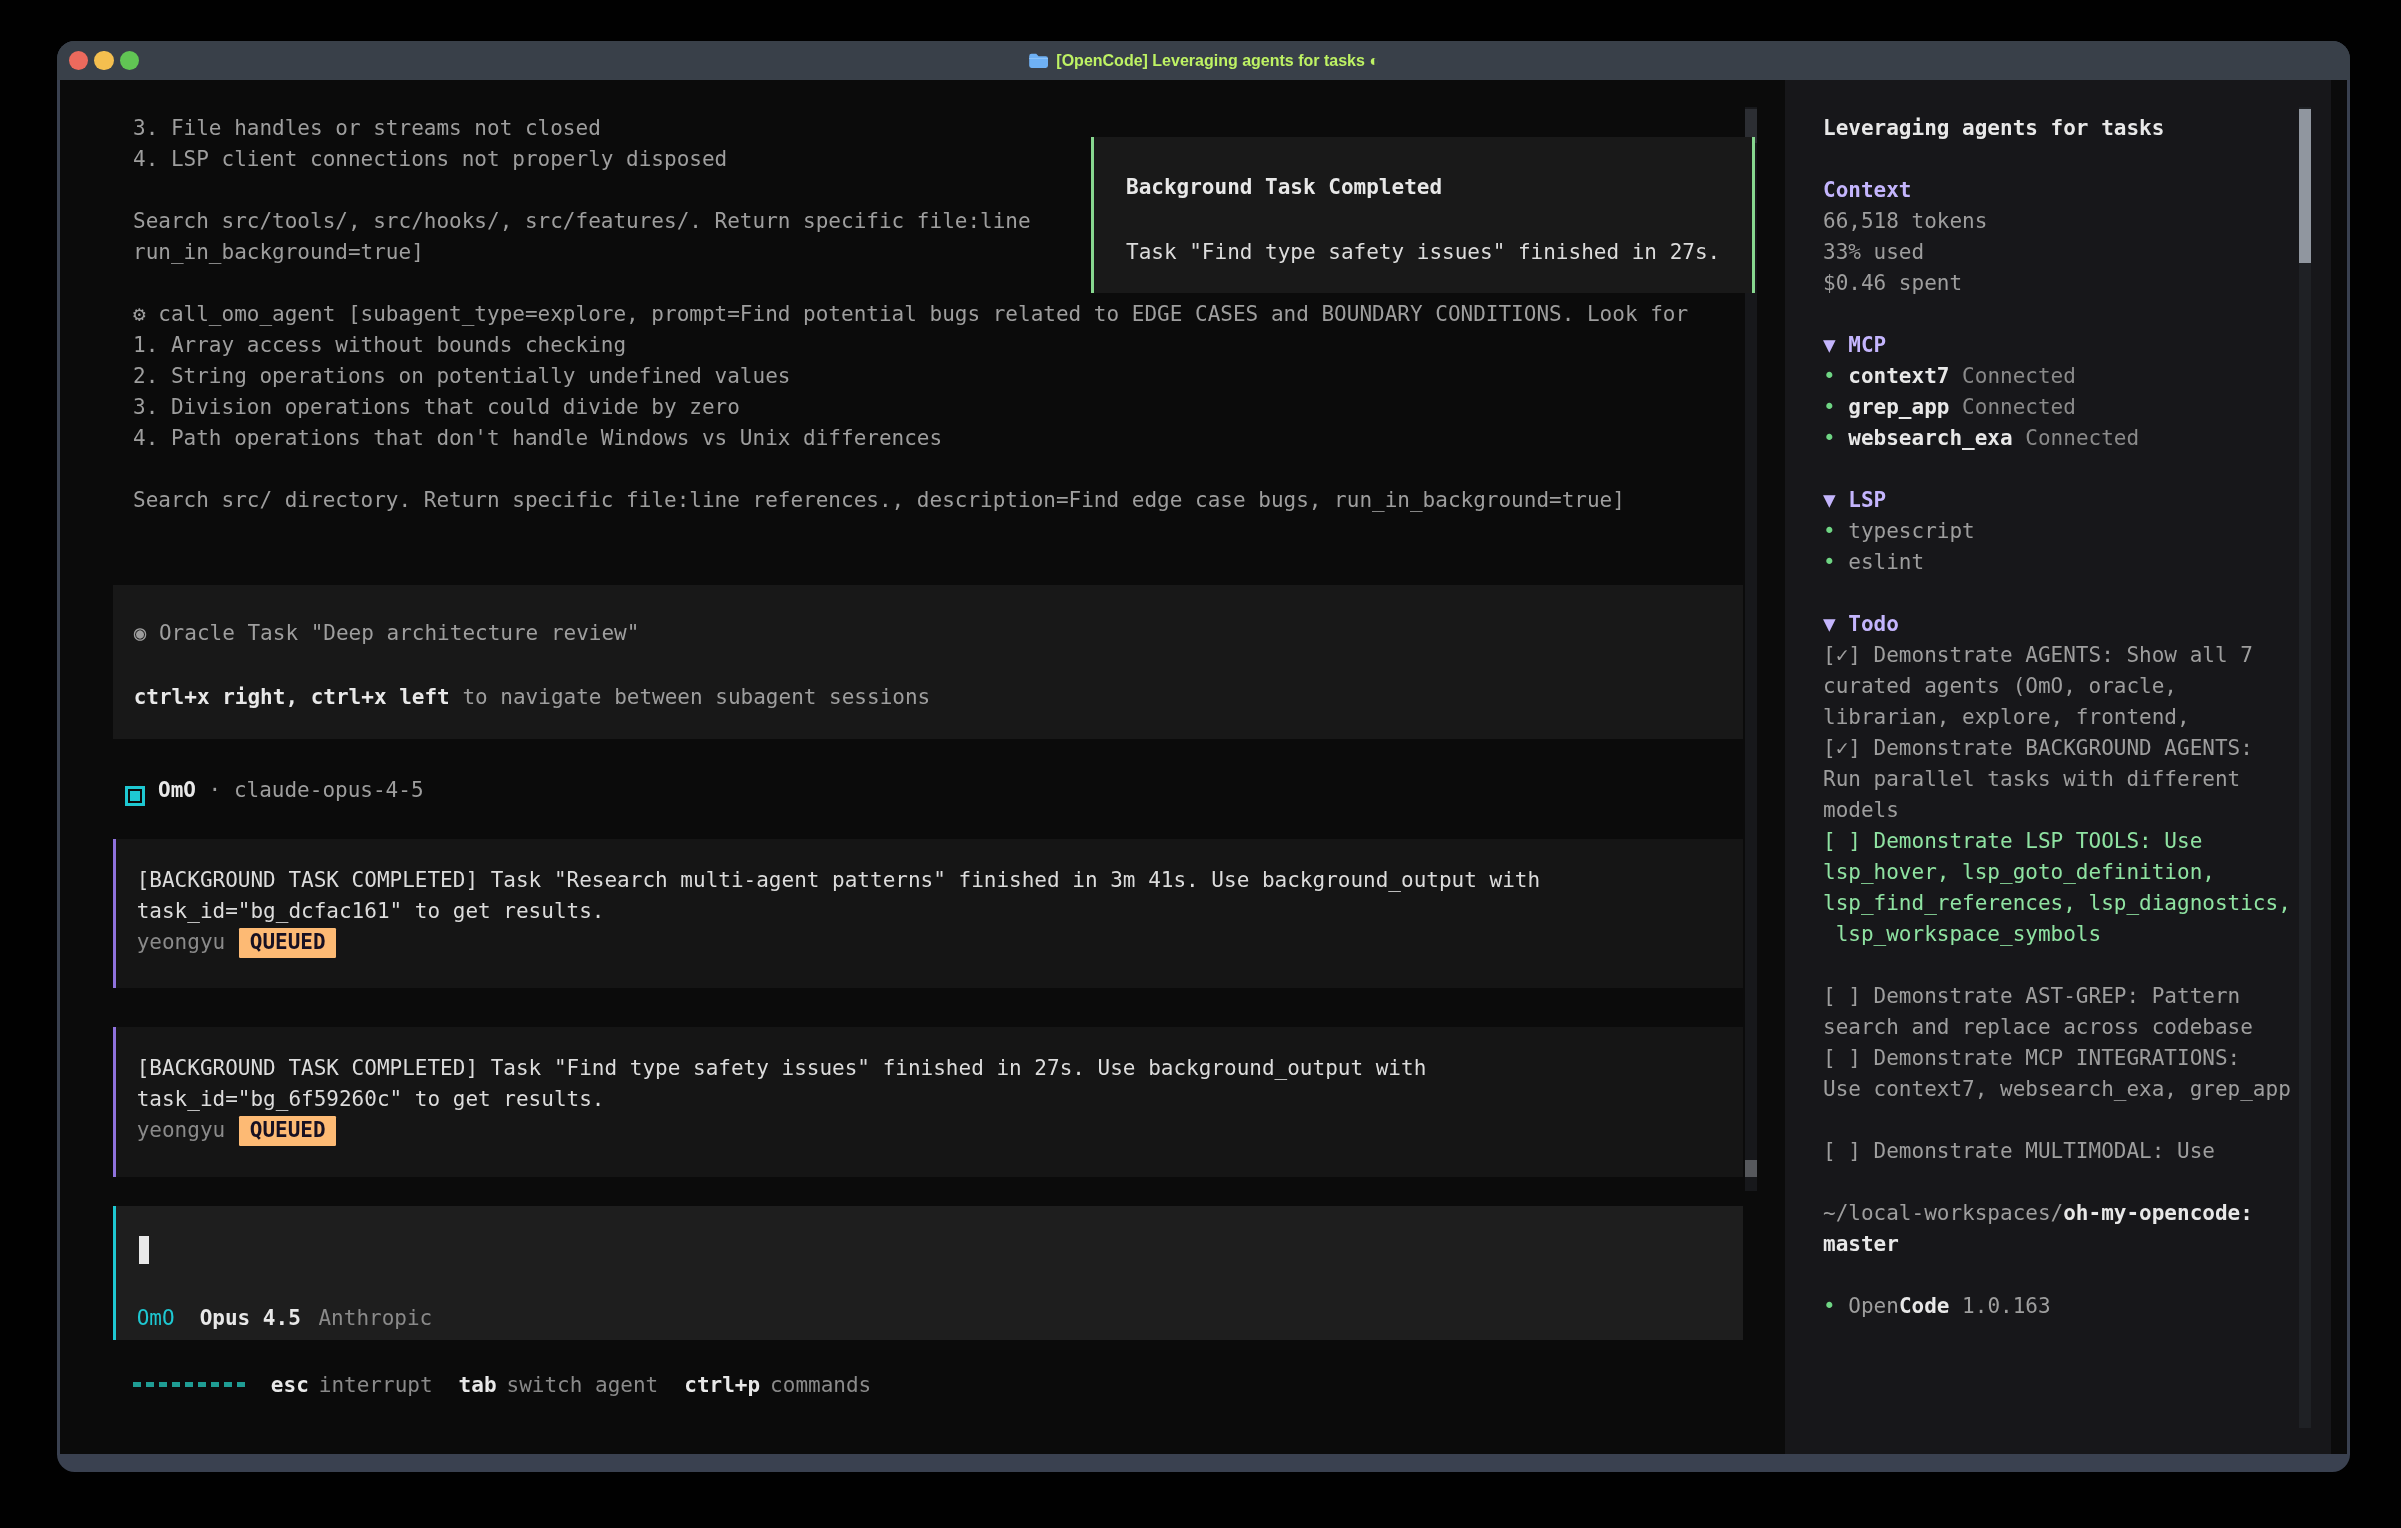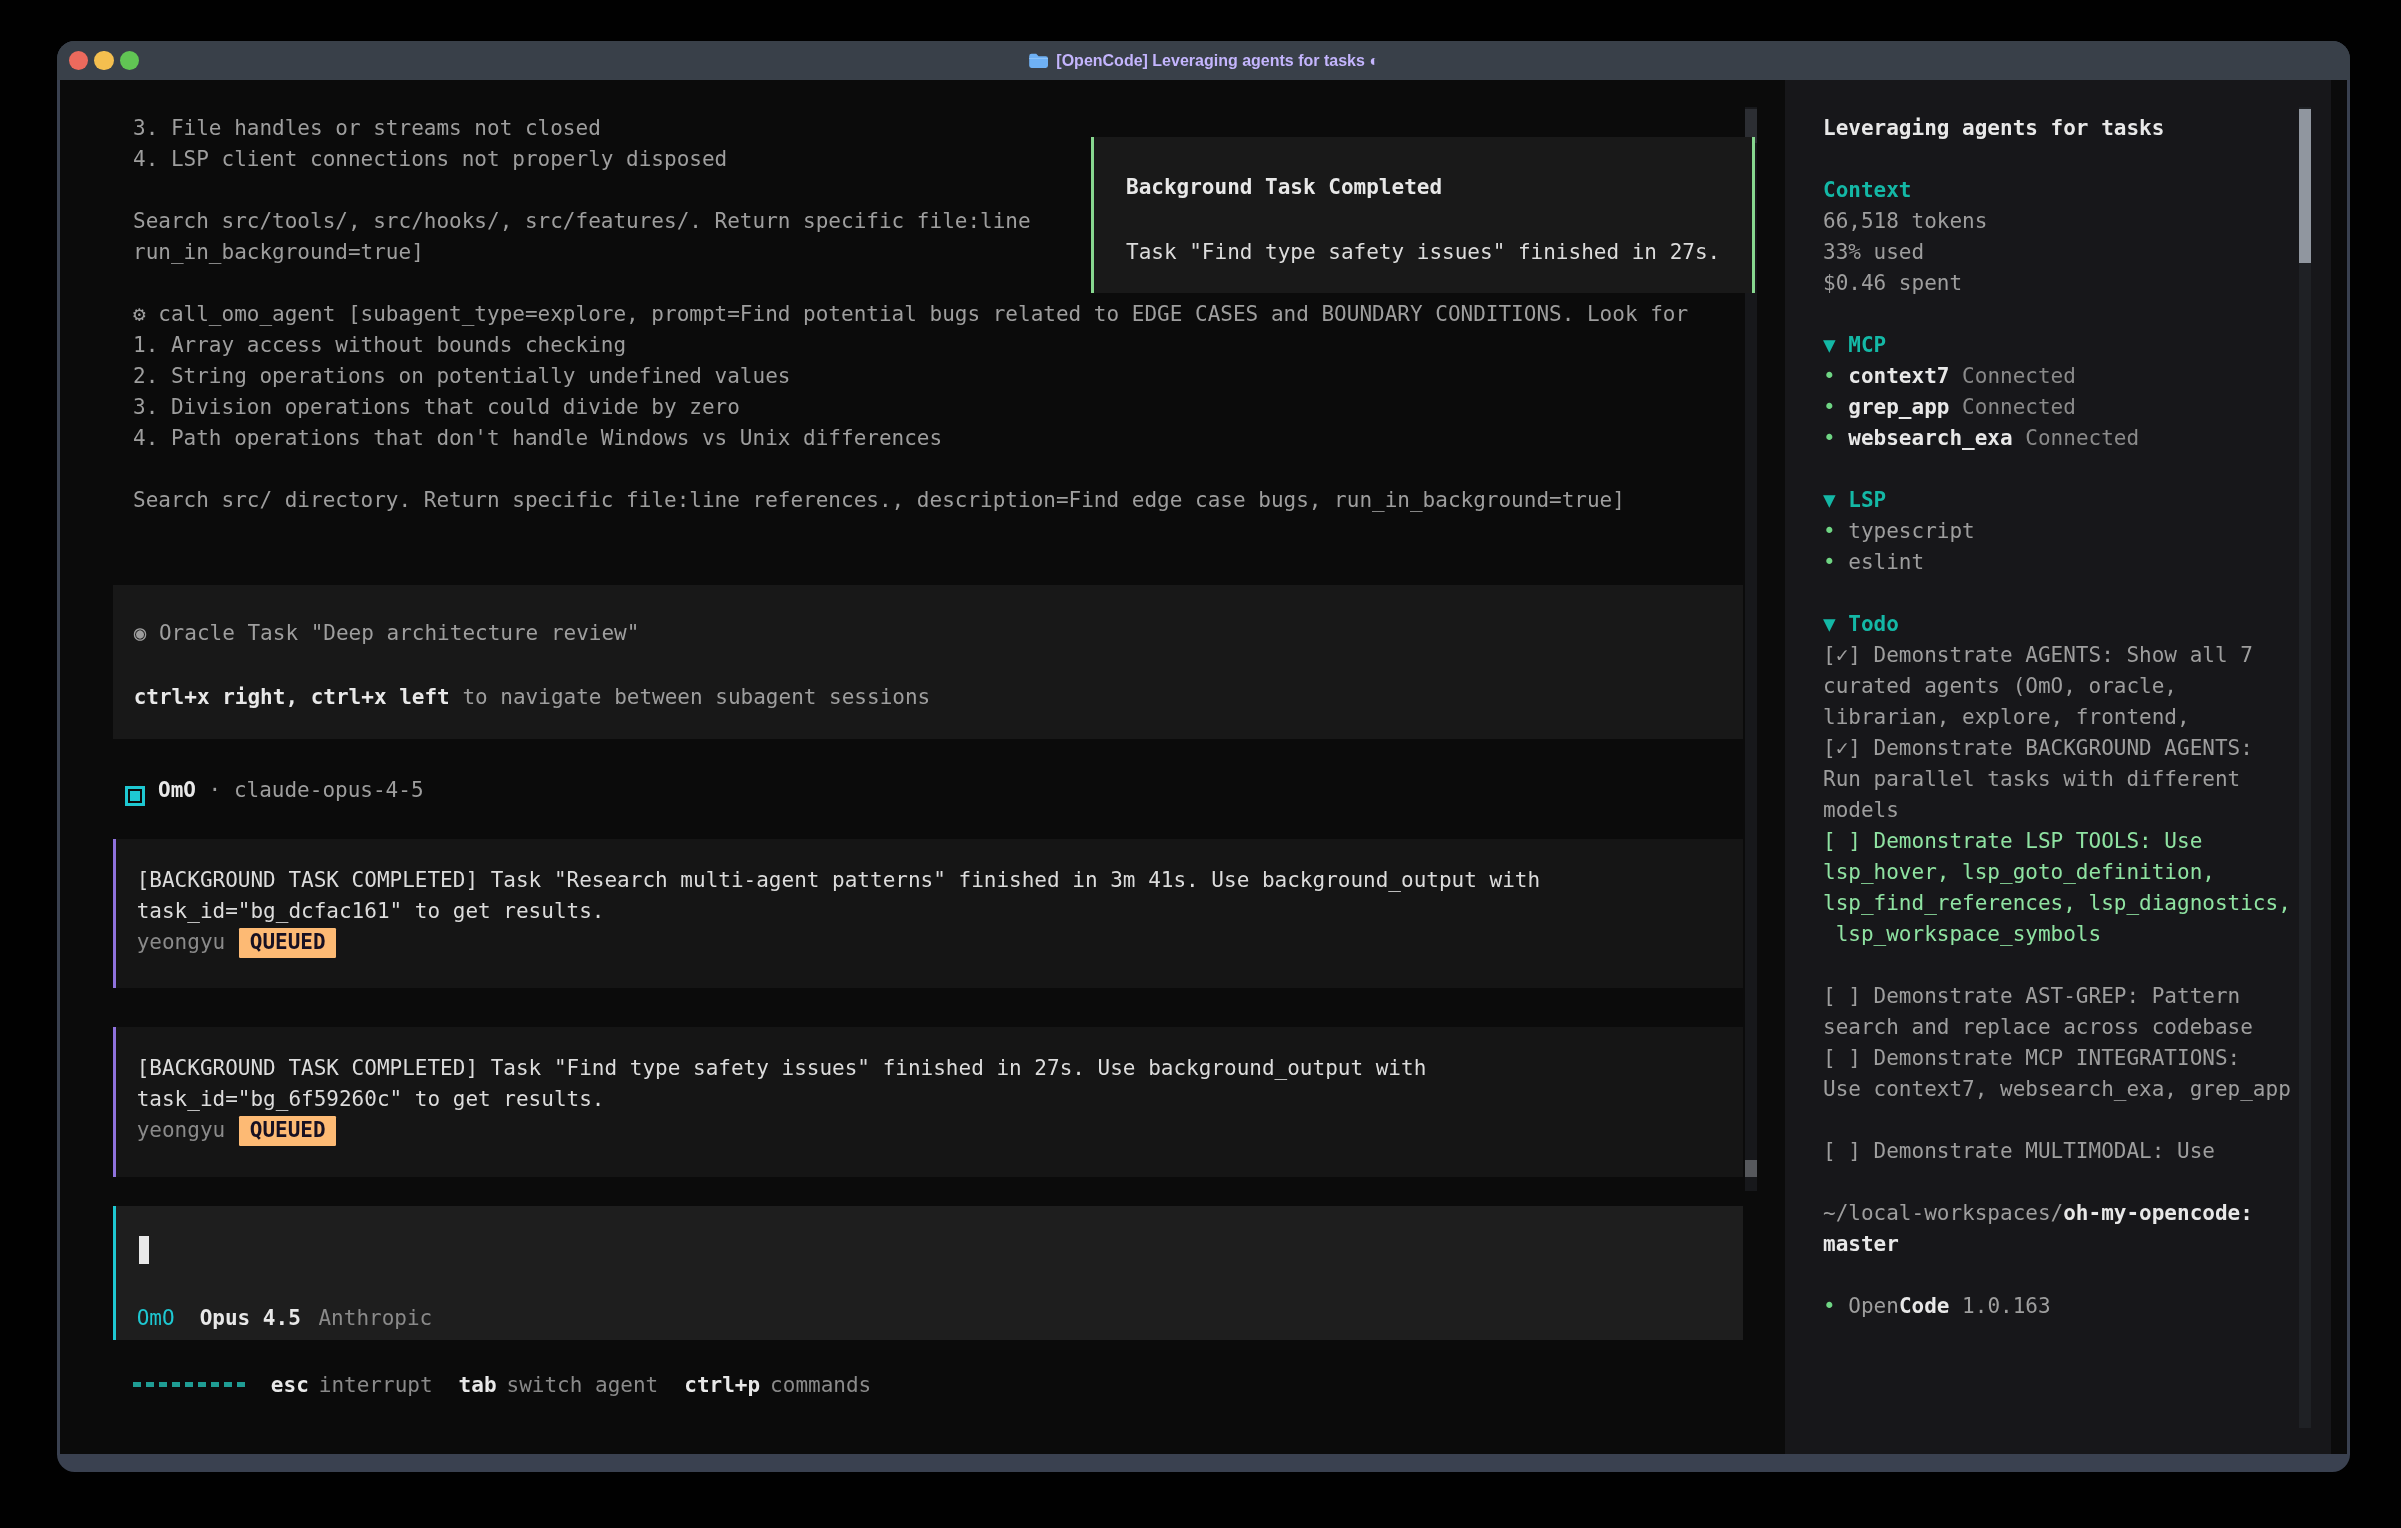--- a/index.html
+++ b/index.html
@@ -8,21 +8,21 @@
   .window{position:absolute;left:57px;top:41px;width:2293px;height:1431px;
           background:#3a4150;border-radius:17.7px;overflow:hidden;}
   .titlebar{position:absolute;left:0;top:0;right:0;height:39px;background:#394049;
             display:flex;align-items:center;}
   .lights{position:absolute;left:11.8px;top:0;height:39px;display:flex;align-items:center;gap:5.9px;}
   .light{width:19.5px;height:19.5px;border-radius:50%;}
   .light.red{background:#ec6a5d;}
   .light.yellow{background:#f4bf4f;}
   .light.green{background:#61c554;}
   .titlewrap{flex:1;display:flex;align-items:center;justify-content:center;gap:8.3px;
-             font-family:"Liberation Sans",sans-serif;font-size:16px;font-weight:bold;color:#c4b5fd;}
+             font-family:"Liberation Sans",sans-serif;font-size:16px;font-weight:bold;color:#bef264;}
   .winbody{position:absolute;left:3px;top:39px;width:2287px;height:1374px;background:#0b0b0b;}
 
   .ln{height:31px;line-height:31px;white-space:pre;font-size:21px;}
   .sp{height:31px;}
 
   .gray{color:#9e9e9e;}
   .dim{color:#8a8a8a;}
   .boldwhite{color:#e8e8e8;font-weight:bold;}
   .teal{color:#1ec8d2;}
 
@@ -66,21 +66,21 @@
   .kdesc{color:#8a8a8a;margin-left:10px;}
   .statusright .group{margin-left:26px;}
 
   .mtrack{position:absolute;left:1685px;top:26.6px;width:11.8px;height:1084px;background:#17181b;}
   .mtop{position:absolute;left:1685px;top:29px;width:11.8px;height:34px;background:#2c2e33;}
   .mthumb{position:absolute;left:1685px;top:1080px;width:11.8px;height:16.5px;background:#56585c;}
 
   .sidebar{position:absolute;left:1725px;top:0;width:546px;height:1374px;background:#17171a;
            padding:33px 0 0 38px;box-sizing:border-box;}
   .sb-title{font-weight:bold;color:#e8e8e8;}
-  .sb-h{font-weight:bold;color:#14b8a6;}
+  .sb-h{font-weight:bold;color:#c4b5fd;}
   .bullet{color:#6fd584;}
   .todo .done,.todo .pending{color:#9e9e9e;}
   .todo .current{color:#8fe3a2;}
 
   .strack{position:absolute;left:2239px;top:26.6px;width:11.8px;height:1321px;background:#1f2125;}
   .sthumb{position:absolute;left:2239px;top:29px;width:11.8px;height:154px;background:#90969f;}
 </style>
 </head>
 <body>
 

